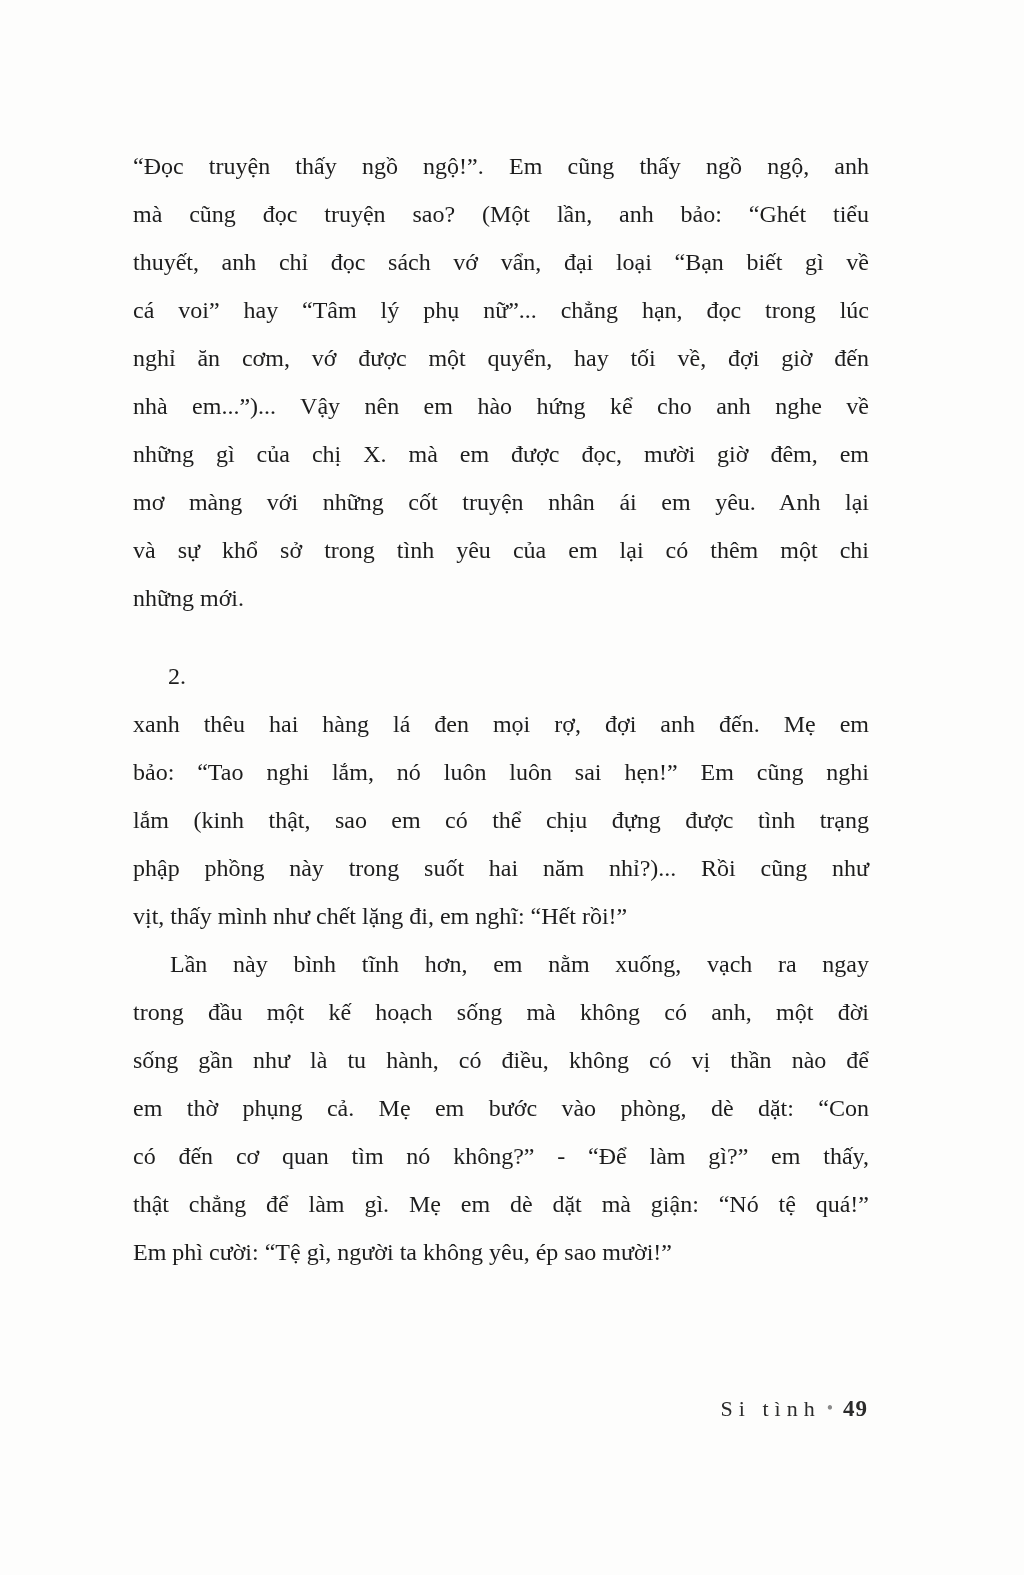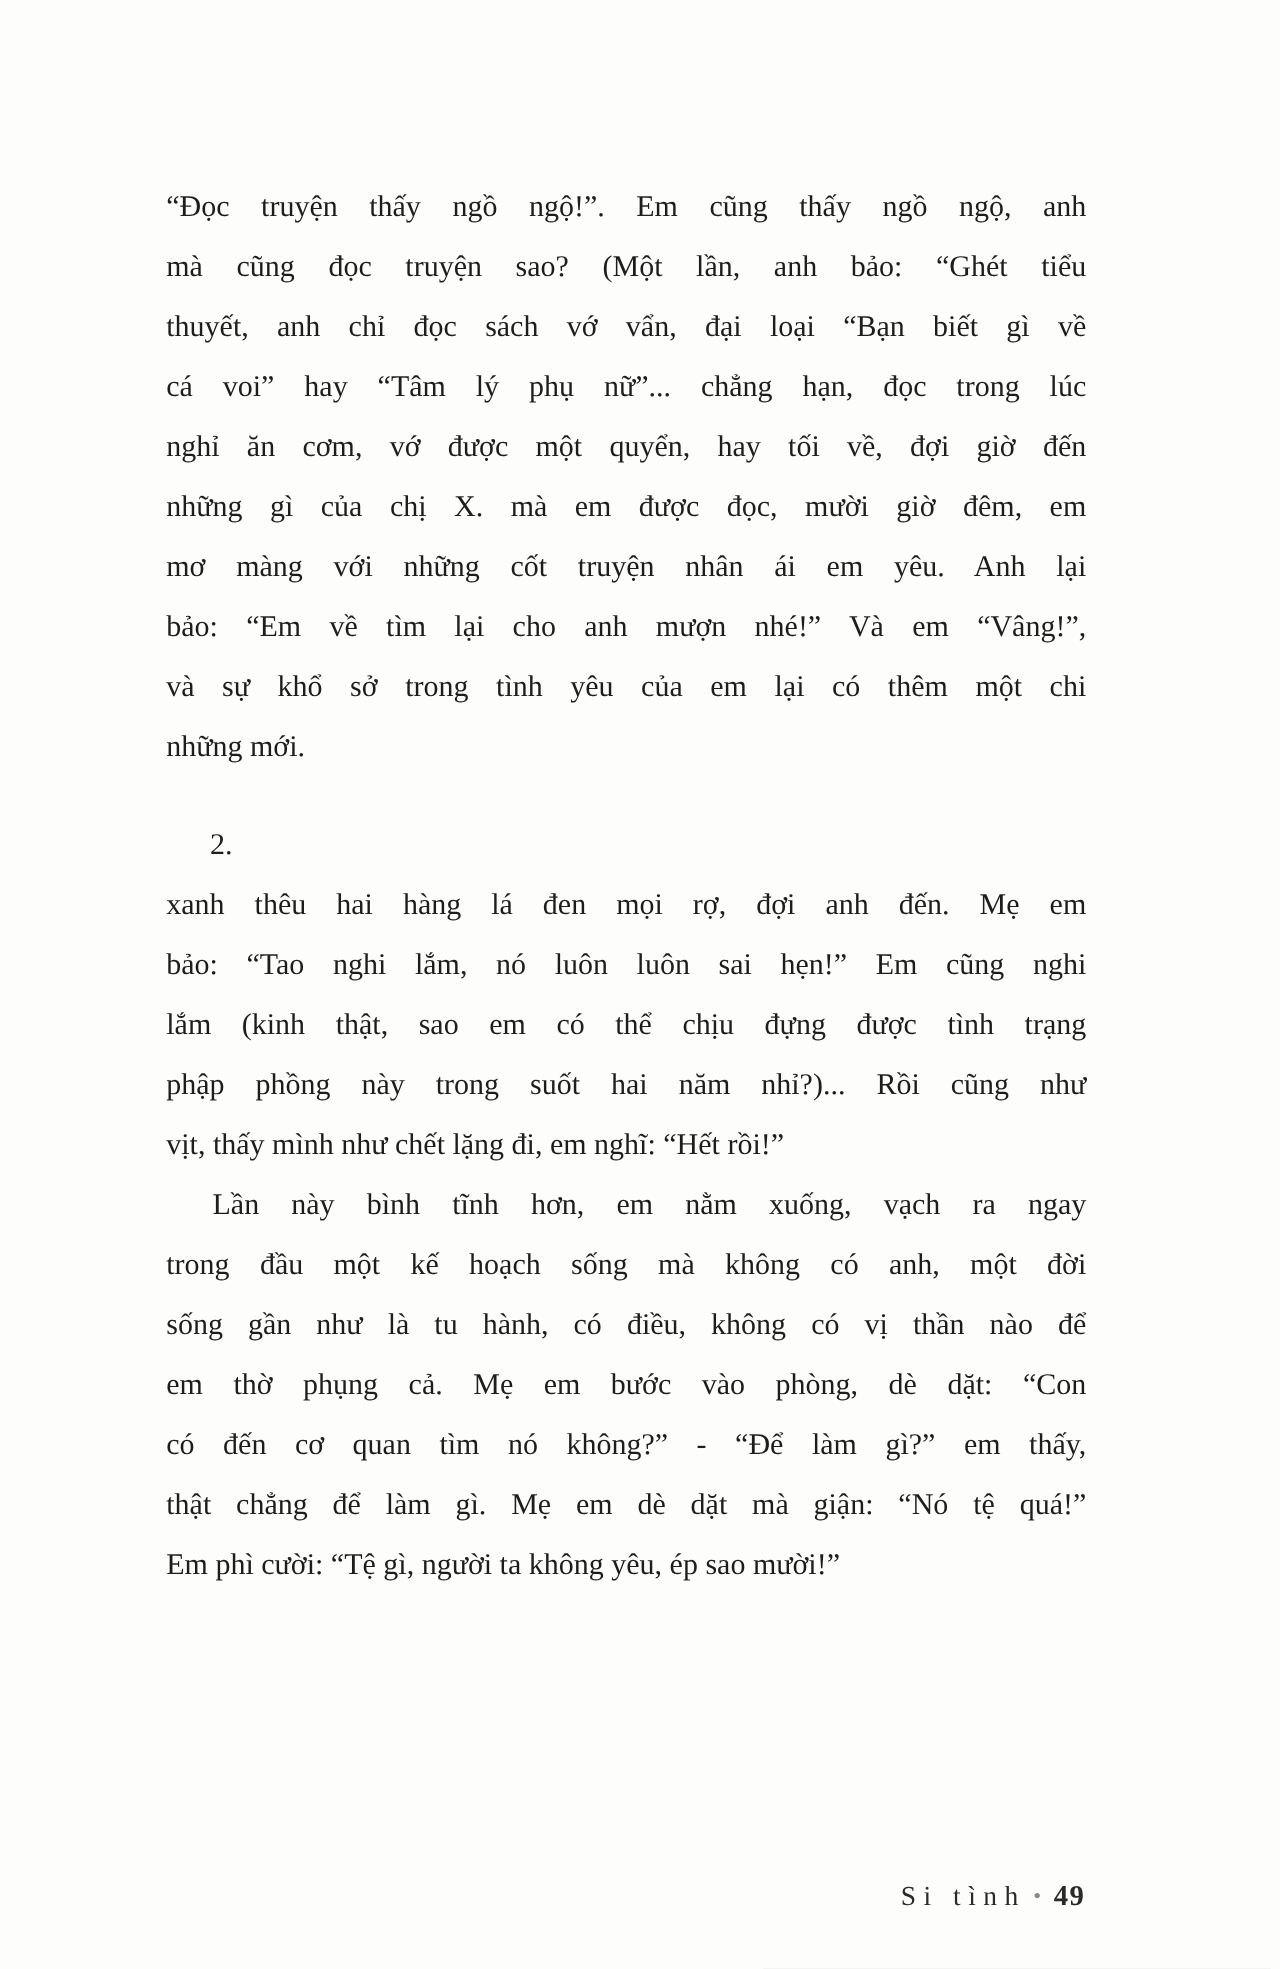--- a/index.html
+++ b/index.html
@@ -28,21 +28,21 @@
     text-align: justify;
     text-align-last: justify;
   }
   .line.indent { text-indent: 37px; }
   .section-number {
     margin-top: 30px;
     text-indent: 35px;
   }
   .footer {
     position: absolute;
-    top: 1504px;
+    top: 1396px;
     right: 156px;
     font-size: 22px;
     color: #2a2a2a;
     white-space: nowrap;
   }
   .footer .running-title { letter-spacing: 6px; }
   .footer .bullet {
     color: #8a8a8a;
     font-size: 18px;
     margin: 0 10px 0 6px;
@@ -58,23 +58,23 @@
 <body>
 
 <div class="page">
   <div class="body-col" id="body-blocks">
       <div class="paragraph">
         <div class="line just">“Đọc truyện thấy ngồ ngộ!”. Em cũng thấy ngồ ngộ, anh</div>
         <div class="line just">mà cũng đọc truyện sao? (Một lần, anh bảo: “Ghét tiểu</div>
         <div class="line just">thuyết, anh chỉ đọc sách vớ vẩn, đại loại “Bạn biết gì về</div>
         <div class="line just">cá voi” hay “Tâm lý phụ nữ”... chẳng hạn, đọc trong lúc</div>
         <div class="line just">nghỉ ăn cơm, vớ được một quyển, hay tối về, đợi giờ đến</div>
+        <div class="line just">nhà em...”)... Vậy nên em hào hứng kể cho anh nghe về</div>
         <div class="line just">những gì của chị X. mà em được đọc, mười giờ đêm, em</div>
         <div class="line just">mơ màng với những cốt truyện nhân ái em yêu. Anh lại</div>
-        <div class="line just">bảo: “Em về tìm lại cho anh mượn nhé!” Và em “Vâng!”,</div>
         <div class="line just">và sự khổ sở trong tình yêu của em lại có thêm một chi</div>
         <div class="line">những mới.</div>
       </div>
       <div class="section-number">2.</div>
       <div class="paragraph">
         <div class="line just">xanh thêu hai hàng lá đen mọi rợ, đợi anh đến. Mẹ em</div>
         <div class="line just">bảo: “Tao nghi lắm, nó luôn luôn sai hẹn!” Em cũng nghi</div>
         <div class="line just">lắm (kinh thật, sao em có thể chịu đựng được tình trạng</div>
         <div class="line just">phập phồng này trong suốt hai năm nhỉ?)... Rồi cũng như</div>
         <div class="line">vịt, thấy mình như chết lặng đi, em nghĩ: “Hết rồi!”</div>

